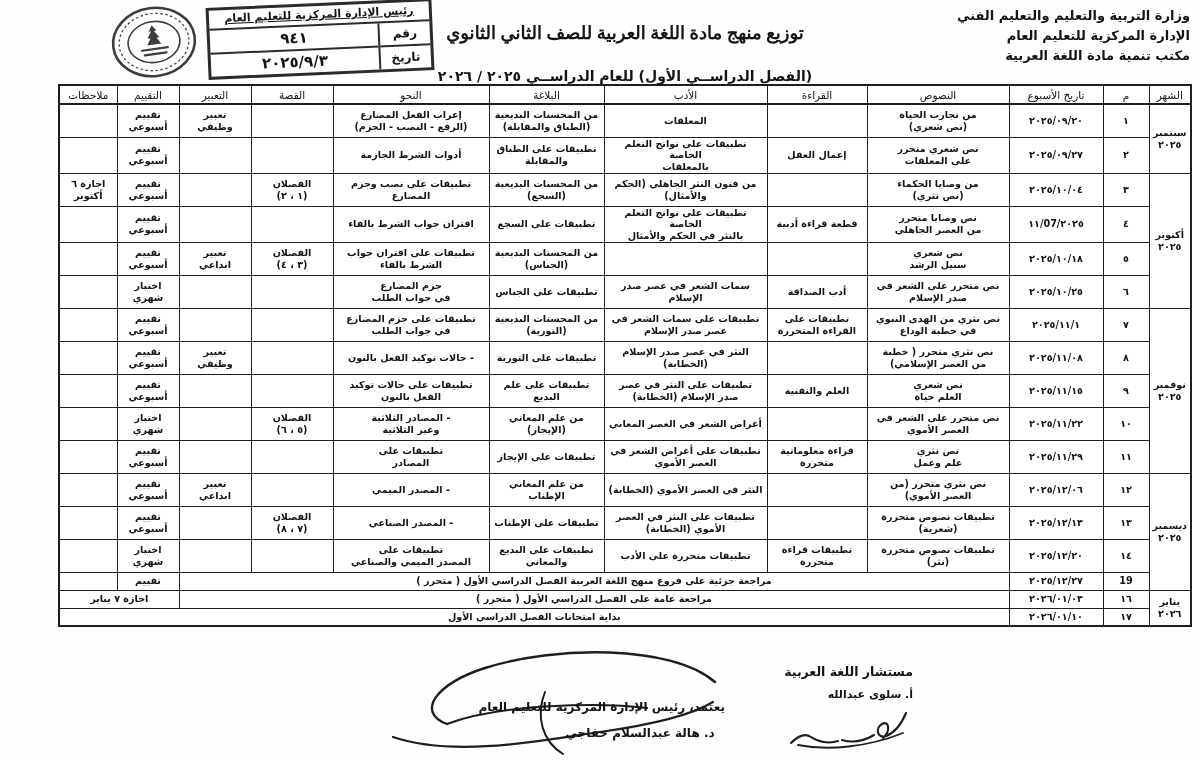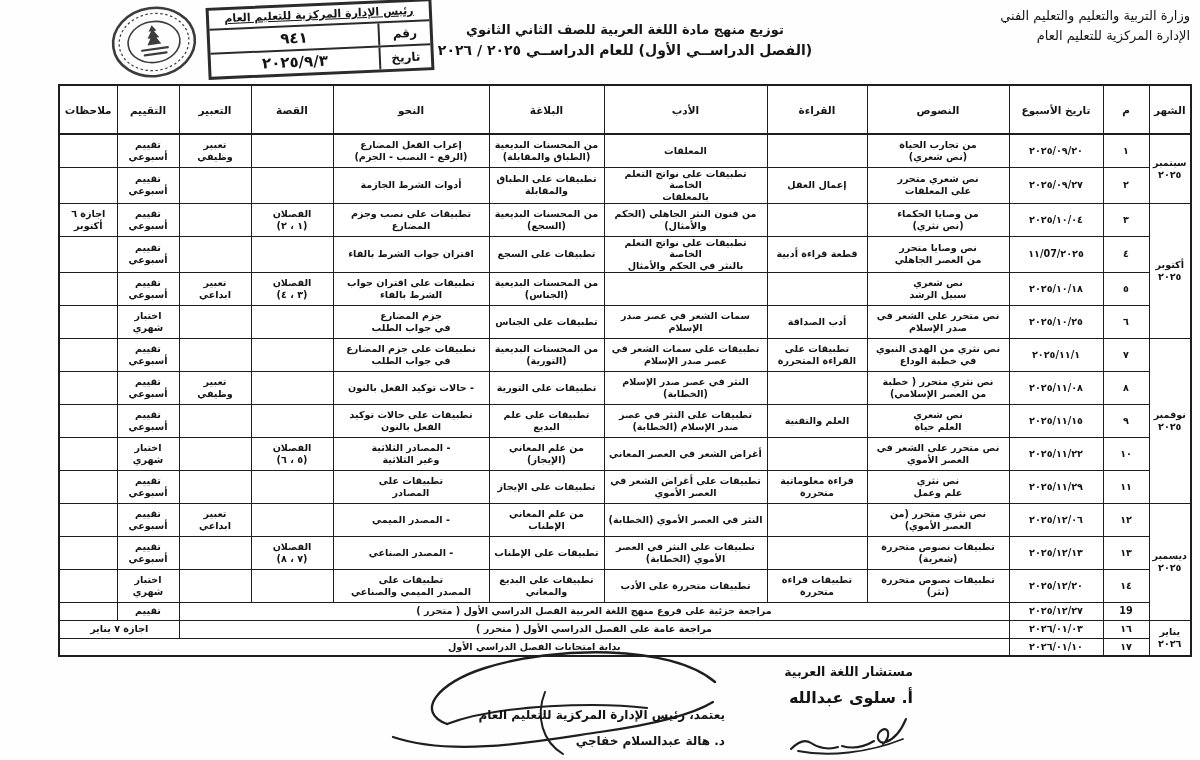--- a/index.html
+++ b/index.html
@@ -5,28 +5,28 @@
   html,body{margin:0;padding:0;}
   body{
     width:1200px;height:760px;position:relative;overflow:hidden;
     background:#fefefe;color:#141414;
     font-family:"DejaVu Sans","Liberation Sans",sans-serif;
   }
 
   
   .ministry{
     position:absolute;top:6px;right:10px;width:250px;
-    direction:rtl;text-align:right;font-weight:normal;font-size:13px;line-height:1.55;
+    direction:rtl;text-align:right;font-weight:bold;font-size:13px;line-height:1.55;
   }
   .title-block{
     position:absolute;top:22px;left:425px;width:400px;
     direction:rtl;text-align:center;font-weight:bold;
   }
-  .title-line1{font-size:13px;}
-  .title-line2{font-size:14px;margin-top:5px;}
+  .title-line1{font-size:18px;font-family:Liberation Serif, serif;}
+  .title-line2{font-size:14px;margin-top:24px;}
 
   
   .stamp-box{
     position:absolute;top:3px;left:207px;width:220px;
     border:3px solid #2b2b2b;background:rgba(255,255,255,.92);
     transform:rotate(-2.5deg);direction:rtl;
   }
   .stamp-title{
     font-size:11px;font-weight:bold;text-align:center;padding:2px 3px 3px;
     text-decoration:underline;border-bottom:2px solid #2b2b2b;white-space:nowrap;
@@ -44,57 +44,58 @@
 
   
   table.schedule{
     position:absolute;top:84px;left:58px;width:1132px;
     border-collapse:collapse;table-layout:fixed;direction:rtl;
     background:#fff;
   }
   table.schedule,table.schedule td,table.schedule th{border:1.6px solid #1e1e1e;}
   table.schedule{border-width:2.5px;}
   table.schedule th{
-    height:17px;padding:15px 1px;font-size:10.5px;font-weight:bold;text-align:center;
+    height:17px;padding:0 1px;font-size:10.5px;font-weight:normal;text-align:center;
     border-bottom-width:2.2px;
   }
   table.schedule td{
     padding:0 2px;font-size:9.6px;font-weight:bold;line-height:1.22;
     text-align:center;vertical-align:middle;white-space:pre-line;overflow:hidden;
   }
   table.schedule tbody tr{height:33px;}
   table.schedule tbody tr.small{height:18px;}
   td.month{font-size:10.2px;}
   td.num{font-size:10.5px;}
   td.date{font-size:10.2px;letter-spacing:.5px;white-space:nowrap;}
   td.merged{font-size:10.4px;}
 
   
   .consultant{
     position:absolute;left:788px;top:664px;width:125px;
     direction:rtl;font-weight:bold;
   }
   .consultant-title{font-size:12.5px;white-space:nowrap;}
-  .consultant-name{font-size:16px;margin-top:9px;white-space:nowrap;}
+  .consultant-name{font-size:11px;margin-top:9px;white-space:nowrap;}
   .consultant-sig{margin-top:2px;}
 
   .approval{
     position:absolute;left:555px;top:700px;width:170px;
-    direction:rtl;font-weight:bold;z-index:2;margin-top:8px;
+    direction:rtl;text-align:center;font-weight:bold;z-index:2;
   }
   .approval-line{font-size:12px;white-space:nowrap;}
   .approval-name{font-size:12px;margin-top:12px;white-space:nowrap;}
   .approval-swirl{position:absolute;left:385px;top:642px;z-index:1;}
 </style>
 </head>
 <body>
 
 <div class="ministry">
   <div>وزارة التربية والتعليم والتعليم الفني</div>
   <div>الإدارة المركزية للتعليم العام</div>
+  <div>مكتب تنمية مادة اللغة العربية</div>
 </div>
 
 <div class="title-block">
   <div class="title-line1">توزيع منهج مادة اللغة العربية للصف الثاني الثانوي</div>
   <div class="title-line2">(الفصل الدراســي الأول) للعام الدراســي ٢٠٢٥ / ٢٠٢٦</div>
 </div>
 
 <div class="seal">
   <svg width="88" height="74" viewBox="0 0 88 74">
     <ellipse cx="44" cy="37" rx="41" ry="34" fill="none" stroke="#3c3c3c" stroke-width="2.6"></ellipse>

